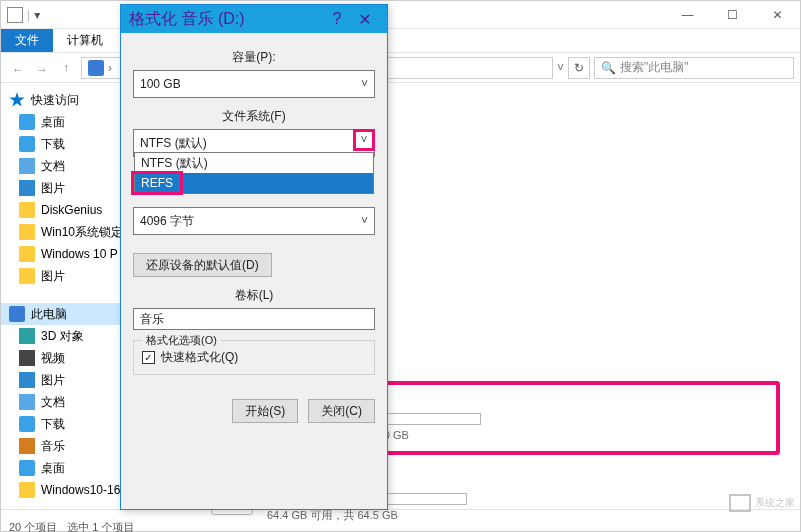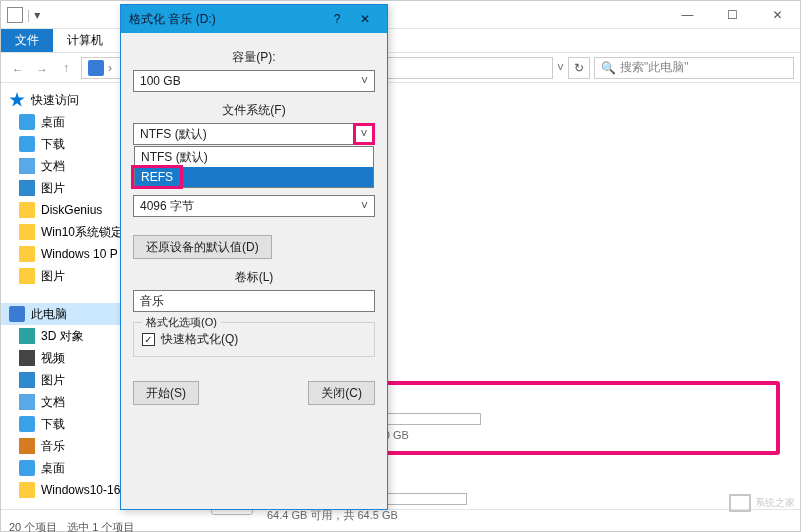--- a/index.html
+++ b/index.html
@@ -60,40 +60,40 @@
 .gbar { width: 200px; height: 12px; border:1px solid #b5b5b5; background:#fff; position:relative; }
 .gbar .fill { position:absolute; left:0; top:0; bottom:0; width:3px; background:#26a0da; }
 .gsub { color:#6a6a6a; font-size:11px; }
 
 .drive-highlight { border: 4px solid #ec0e72; padding: 8px 10px; border-radius: 3px; }
 
 .status { height: 36px; border-top: 1px solid #e3e3e3; display:flex; align-items:center; padding: 0 8px; font-size:11px; color:#555; gap:10px; }
 
 
 .dialog { position: absolute; left: 120px; top: 4px; width: 268px; height: 506px; background: #f0f0f0; border: 1px solid #1a84d8; box-shadow: 2px 2px 8px rgba(0,0,0,.2); }
-.dlg-title { height: 28px; background: #1a9fe0; color: #0f172a; display: flex; align-items: center; padding: 0 8px; font-size: 12px; }
+.dlg-title { height: 28px; background: #1a9fe0; color: #4c1d95; display: flex; align-items: center; padding: 0 8px; font-size: 16px; }
 .dlg-title .t { flex:1; }
 .dlg-title .help, .dlg-title .x { width: 28px; text-align:center; cursor:default; }
 .dlg-body { padding: 10px 12px; display:flex; flex-direction:column; gap: 4px; font-size:12px; color:#222; }
 .lbl { margin-top: 6px; text-align: center; }
-.combo { height: 22px; border: 1px solid #7a7a7a; background:#fff; display:flex; align-items:center; padding:0 6px; justify-content:space-between; }
+.combo { height: 28px; border: 1px solid #7a7a7a; background:#fff; display:flex; align-items:center; padding:0 6px; justify-content:space-between; }
 .combo .cv { color:#222; }
 .combo .arrow { color:#555; }
 .combo.fs { position: relative; }
 .combo.fs .arrow-box { border: 3px solid #ec0e72; width: 22px; height: 22px; display:flex; align-items:center; justify-content:center; position:absolute; right:-1px; top:-1px; }
 .dropdown { position:absolute; left:0; top:22px; right:0; background:#fff; border:1px solid #7a7a7a; z-index:5; }
 .dropdown .opt { height:20px; display:flex; align-items:center; padding:0 6px; }
 .dropdown .opt.refs { background:#1979ca; color:#fff; position:relative; }
 .refs-box { position:absolute; left:-4px; top:-2px; height:24px; width:52px; border:3px solid #ec0e72; pointer-events:none; }
 .btn { height: 24px; padding: 0 12px; background:#e1e1e1; border:1px solid #adadad; display:inline-flex; align-items:center; justify-content:center; font-size:12px; }
 .section { border:1px solid #d0d0d0; padding:8px; margin-top:6px; position:relative; }
 .section .legend { position:absolute; top:-8px; left:8px; background:#f0f0f0; padding:0 4px; font-size:11px; }
 .chkrow { display:flex; align-items:center; gap:6px; }
 .chk { width:13px; height:13px; border:1px solid #333; display:flex; align-items:center; justify-content:center; font-size:10px; background:#fff; }
-.dlg-btns { margin-top: 20px; display:flex; gap: 10px; justify-content:space-between; }
+.dlg-btns { margin-top: 20px; display:flex; gap: 10px; justify-content:flex-end; }
 .input { height:22px; border:1px solid #7a7a7a; background:#fff; padding:0 6px; display:flex; align-items:center; }
 
 
 .wm { position:absolute; right:6px; bottom:20px; color:#b9b9b9; font-size:10px; display:flex; align-items:center; gap:4px; opacity:.8; }
 .wm .house { width:22px; height:18px; border:2px solid #b9b9b9; position:relative; }
 </style>
 </head>
 <body>
 
 <div class="explorer">

